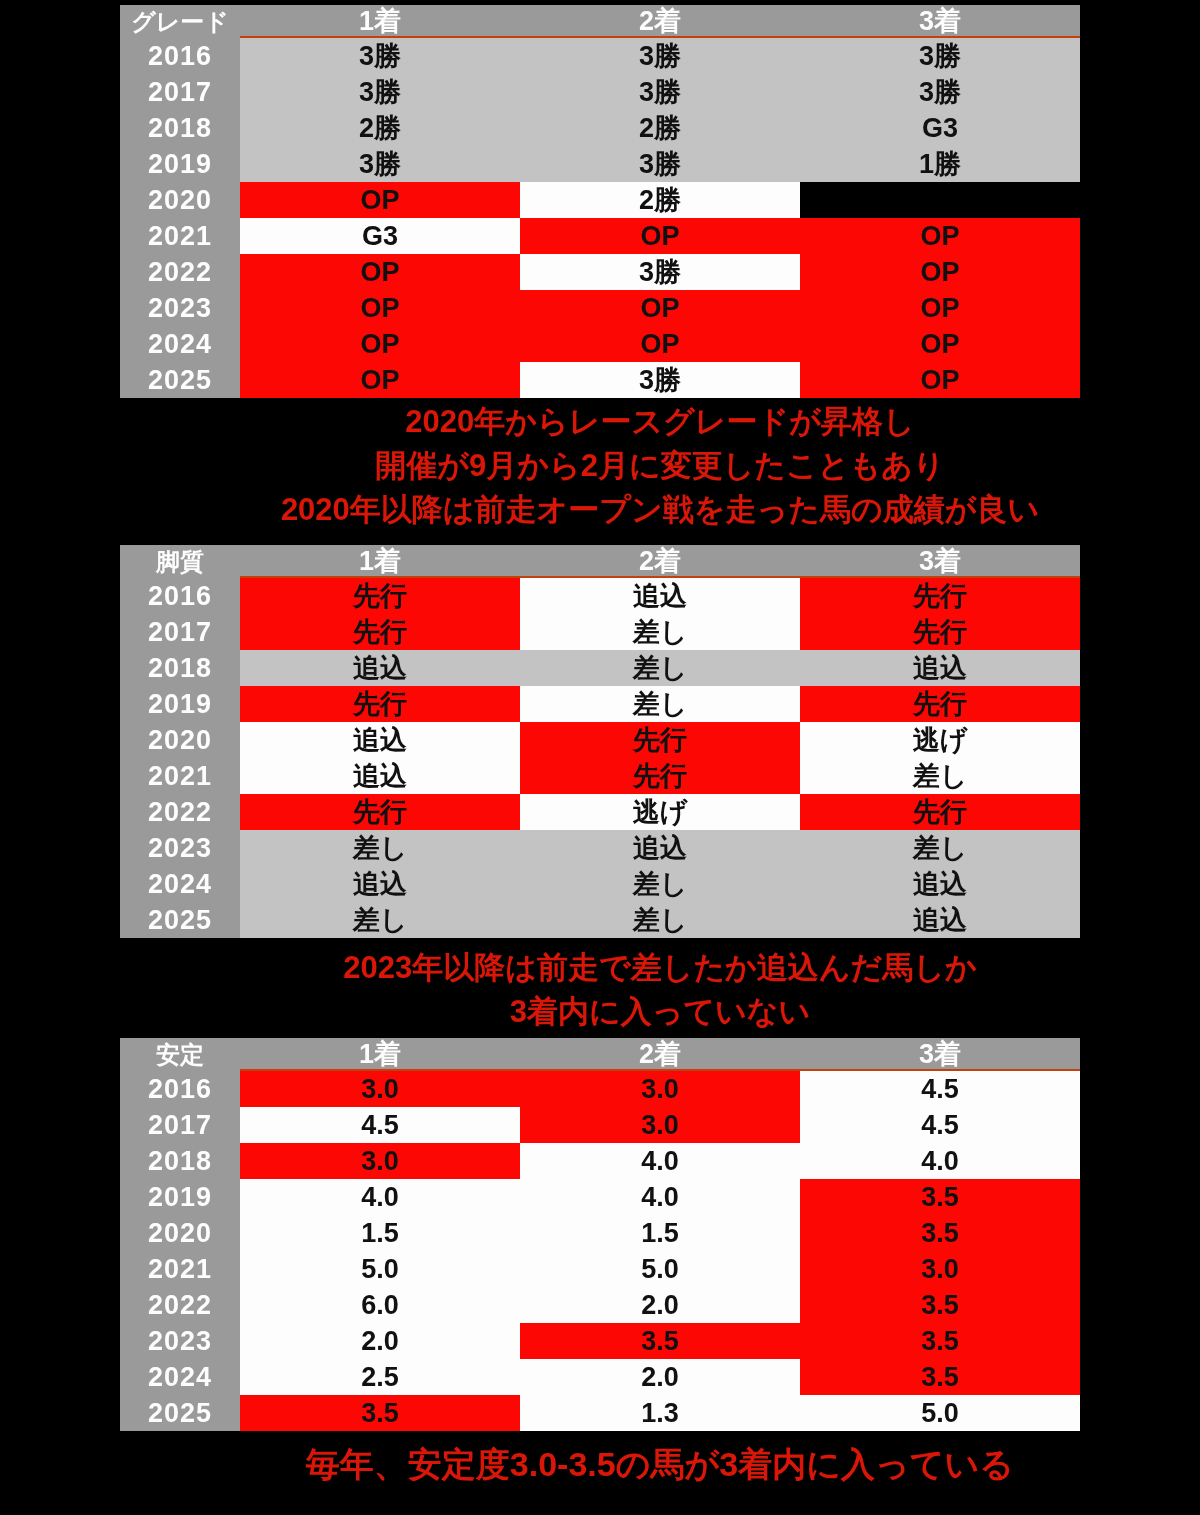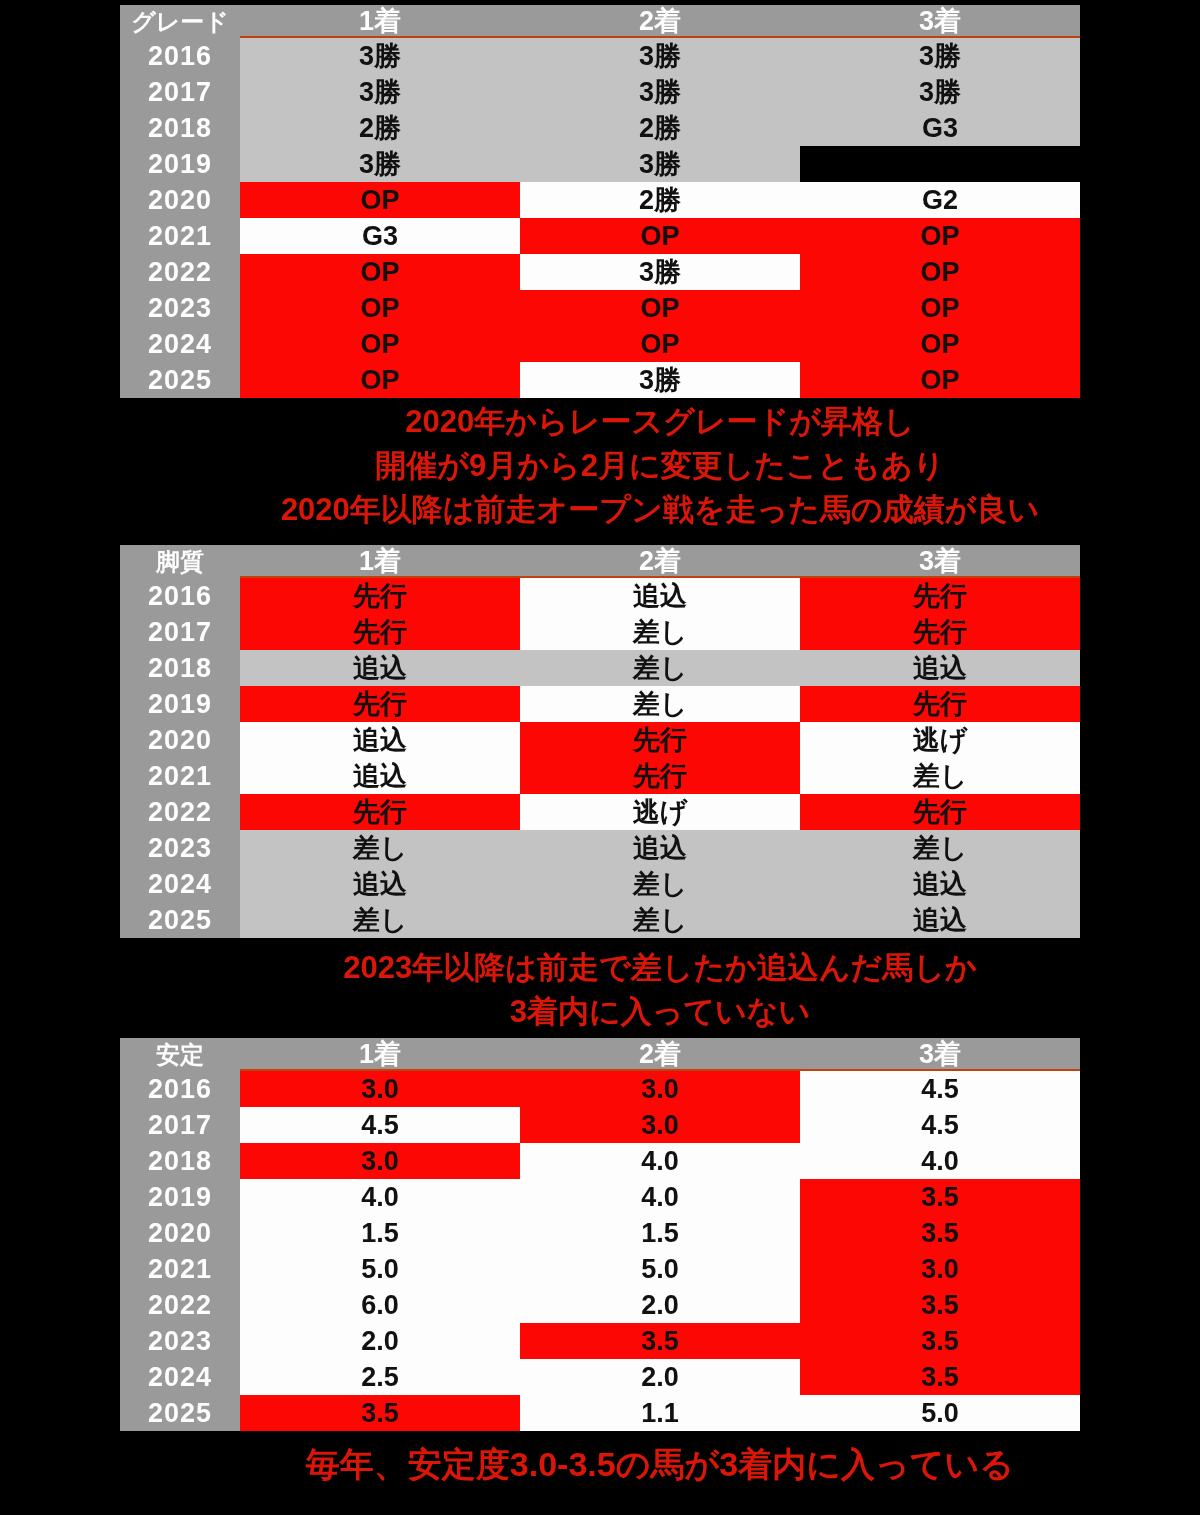--- a/index.html
+++ b/index.html
@@ -59,26 +59,26 @@
       <div class="row">
         <div class="label-cell">2018</div>
         <div class="cell bg-gray">2勝</div>
         <div class="cell bg-gray">2勝</div>
         <div class="cell bg-gray">G3</div>
       </div>
       <div class="row">
         <div class="label-cell">2019</div>
         <div class="cell bg-gray">3勝</div>
         <div class="cell bg-gray">3勝</div>
+        <div class="cell bg-gray">1勝</div>
       </div>
       <div class="row">
         <div class="label-cell">2020</div>
         <div class="cell bg-red">OP</div>
         <div class="cell bg-white">2勝</div>
-        <div class="cell bg-white">G2</div>
       </div>
       <div class="row">
         <div class="label-cell">2021</div>
         <div class="cell bg-white">G3</div>
         <div class="cell bg-red">OP</div>
         <div class="cell bg-red">OP</div>
       </div>
       <div class="row">
         <div class="label-cell">2022</div>
         <div class="cell bg-red">OP</div>
@@ -238,20 +238,20 @@
       </div>
       <div class="row">
         <div class="label-cell">2024</div>
         <div class="cell bg-white">2.5</div>
         <div class="cell bg-white">2.0</div>
         <div class="cell bg-red">3.5</div>
       </div>
       <div class="row">
         <div class="label-cell">2025</div>
         <div class="cell bg-red">3.5</div>
-        <div class="cell bg-white">1.1</div>
+        <div class="cell bg-white">1.3</div>
         <div class="cell bg-white">5.0</div>
       </div>
     </div>
   <div class="notes big" style="top:1444px">
       <div class="note-line">毎年、安定度3.0-3.5の馬が3着内に入っている</div>
     </div>
 </div>
 
 </body></html>

